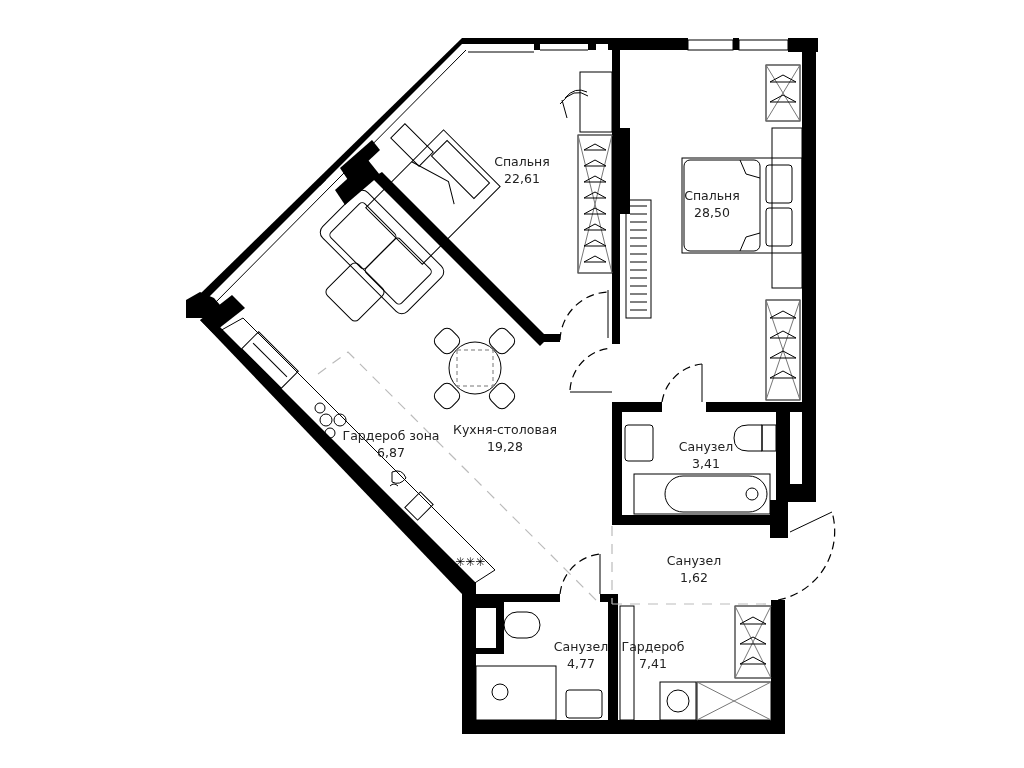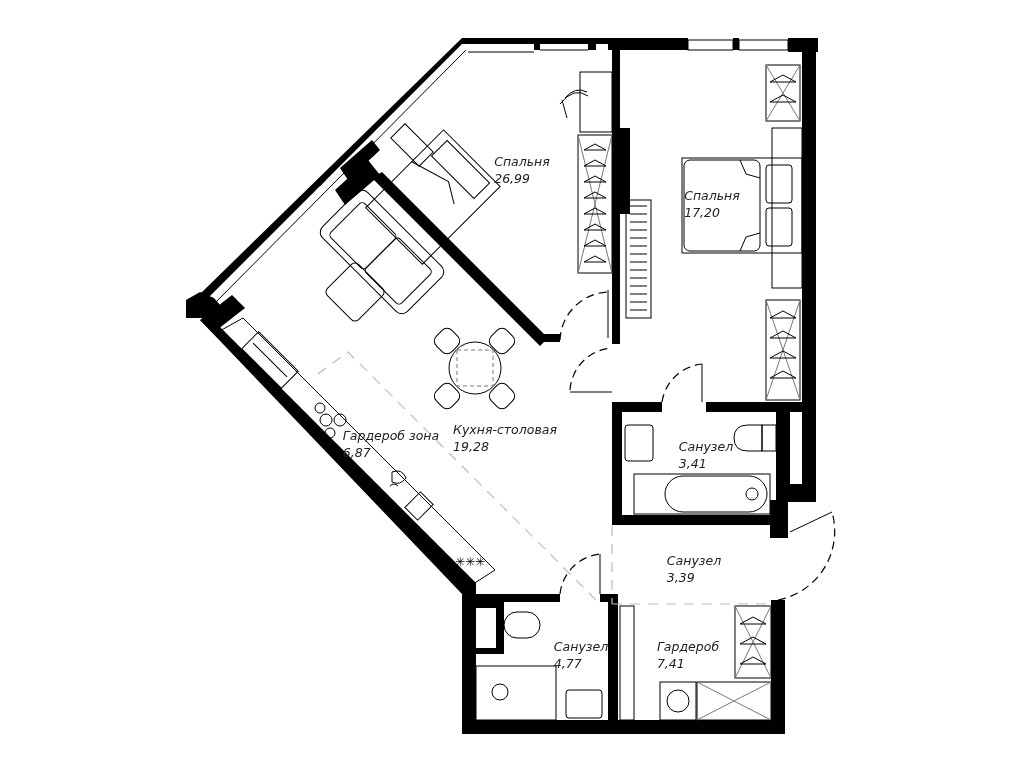--- a/index.html
+++ b/index.html
@@ -4,22 +4,22 @@
 <style>
   html, body { margin: 0; padding: 0; background: #ffffff; }
   body { width: 1024px; height: 768px; overflow: hidden; position: relative;
          font-family: "DejaVu Sans", "Liberation Sans", sans-serif; }
   #plan { position: absolute; left: 0; top: 0; }
   .wall { fill: #000; stroke: none; }
   .thin { fill: none; stroke: #000; stroke-width: 1; }
   .gray { fill: none; stroke: #777; stroke-width: 1; }
   .dash { fill: none; stroke: #bbb; stroke-width: 1.2; stroke-dasharray: 10 8; }
   .door { fill: none; stroke: #000; stroke-width: 1.2; stroke-dasharray: 8 5; }
-  .room-label { position: absolute; font-size: 12.5px; color: #222;
-                line-height: 17px; white-space: nowrap; transform: translateX(-50%); font-style: italic; }
+  .room-label { position: absolute; text-align: center; font-size: 12.5px; color: #222;
+                line-height: 17px; white-space: nowrap; transform: translateX(-50%); }
   .room-label span { display: block; }
 </style>
 </head>
 <body>
 
 <svg id="plan" width="1024" height="768" viewBox="0 0 1024 768" xmlns="http://www.w3.org/2000/svg">
 
   <g>
 
     <rect class="wall" x="462" y="38" width="150" height="6"></rect>
@@ -218,42 +218,42 @@
     <rect class="thin" x="660" y="682" width="36" height="38"></rect>
     <circle class="thin" cx="678" cy="701" r="11"></circle>
     <rect class="thin" x="697" y="682" width="74" height="38"></rect>
     <line class="gray" x1="697" y1="682" x2="771" y2="720"></line>
     <line class="gray" x1="771" y1="682" x2="697" y2="720"></line>
   </g>
 </svg>
 
 <div class="room-label" style="left:522px; top:153px;">
   <span>Спальня</span>
-  <span>26,99</span>
+  <span>22,61</span>
 </div>
 <div class="room-label" style="left:712px; top:187px;">
   <span>Спальня</span>
-  <span>17,20</span>
+  <span>28,50</span>
 </div>
 <div class="room-label" style="left:505px; top:421px;">
   <span>Кухня-столовая</span>
   <span>19,28</span>
 </div>
 <div class="room-label" style="left:391px; top:427px;">
   <span>Гардероб зона</span>
   <span>6,87</span>
 </div>
 <div class="room-label" style="left:706px; top:438px;">
   <span>Санузел</span>
   <span>3,41</span>
 </div>
 <div class="room-label" style="left:694px; top:552px;">
   <span>Санузел</span>
-  <span>3,39</span>
+  <span>1,62</span>
 </div>
 <div class="room-label" style="left:581px; top:638px;">
   <span>Санузел</span>
   <span>4,77</span>
 </div>
-<div class="room-label" style="left:688px; top:638px;">
+<div class="room-label" style="left:653px; top:638px;">
   <span>Гардероб</span>
   <span>7,41</span>
 </div>
 
 </body></html>

